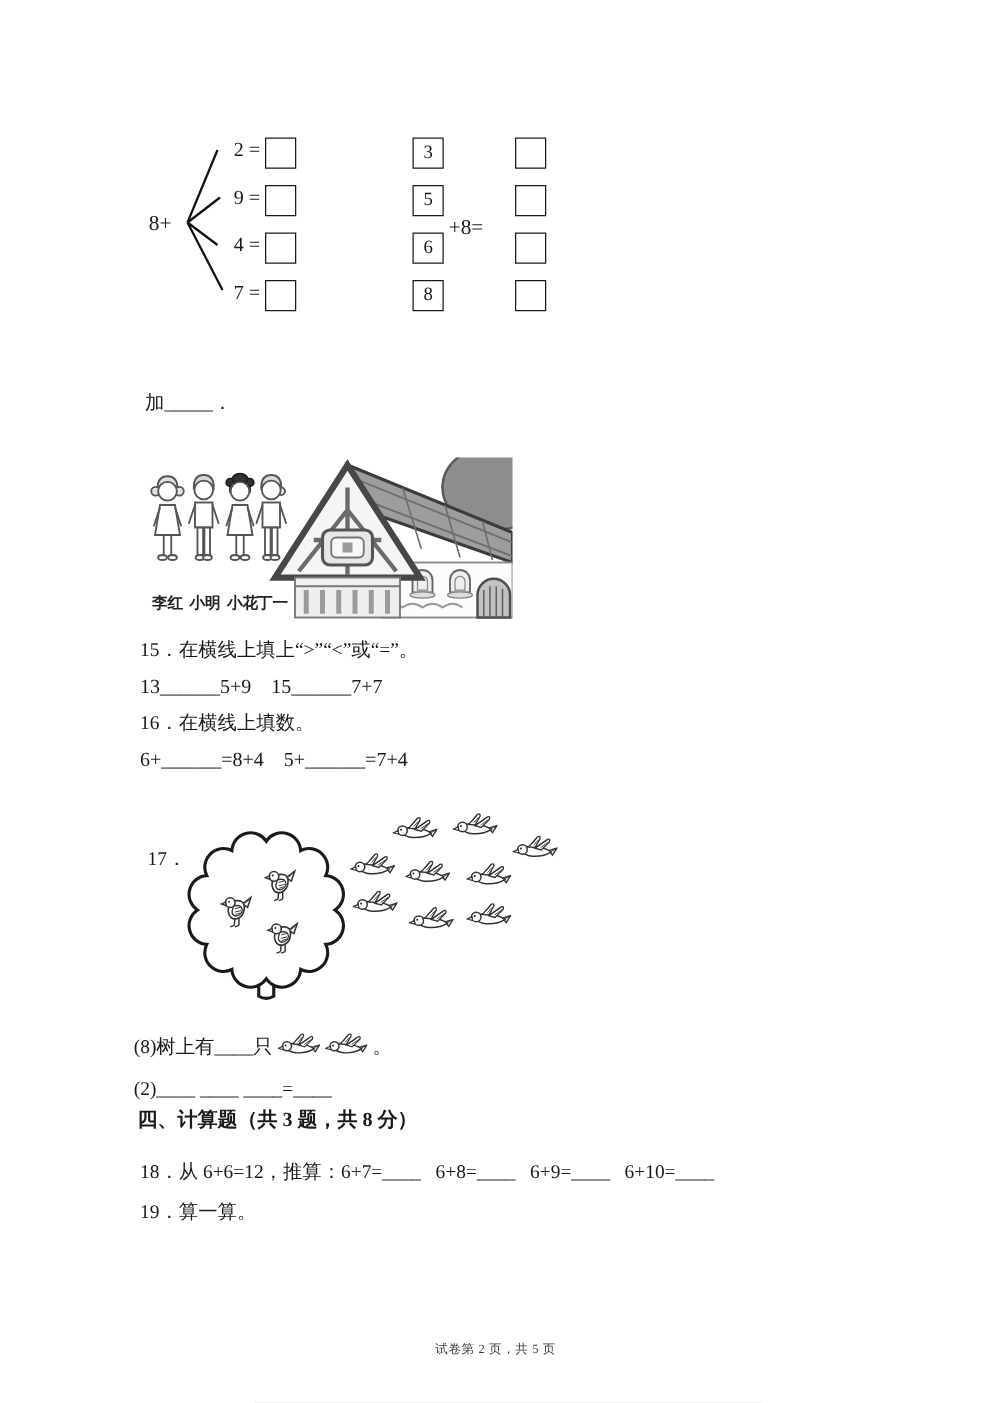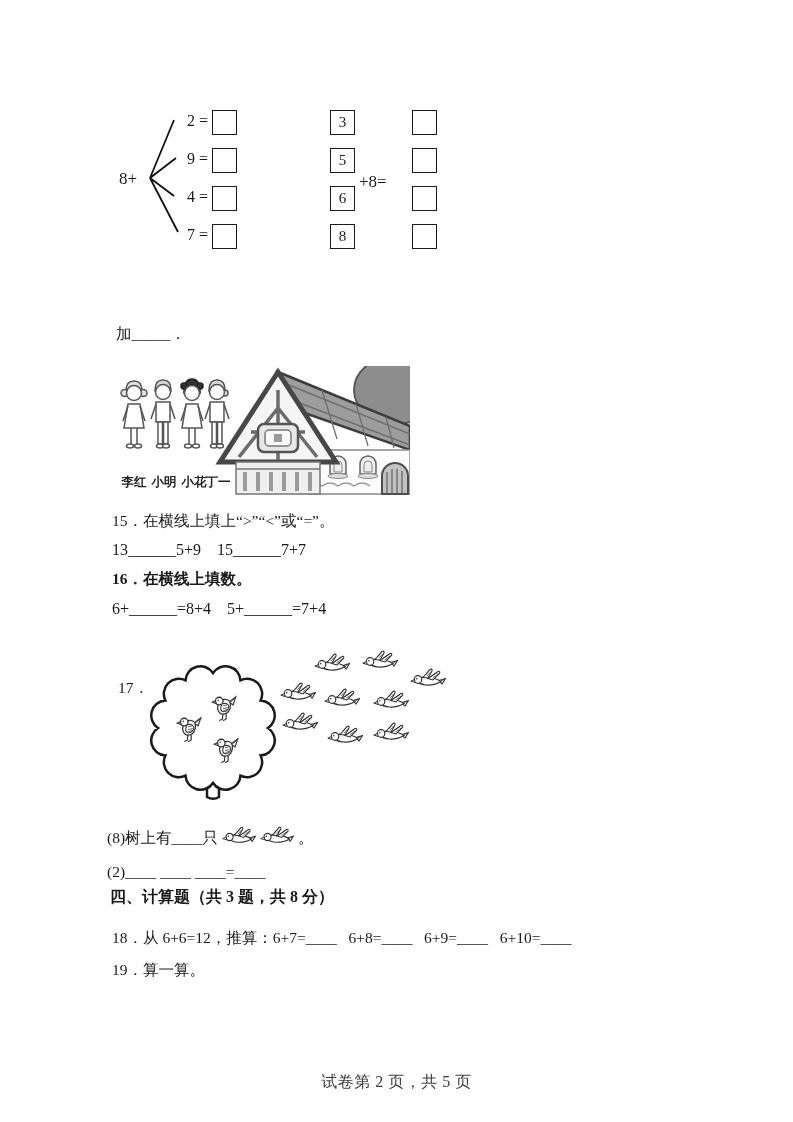--- a/index.html
+++ b/index.html
@@ -16,21 +16,21 @@
     position:absolute;width:23px;height:23px;
     border:1.6px solid #1a1a1a;background:#fff;
     text-align:center;font-size:15px;line-height:23px;
   }
   .fanlbl{position:absolute;width:40px;text-align:right;font-size:16px;}
   .bigop{position:absolute;font-size:17px;}
   .flexline{display:flex;align-items:center;gap:4px;}
   .ibird{flex:0 0 auto;}
   .footer{
     position:absolute;left:0;top:1072px;width:100%;text-align:center;
-    font-size:16px;color:#3c3c3c;letter-spacing:0.5px;
+    font-size:10px;color:#3c3c3c;letter-spacing:0.5px;
   }
   svg{display:block;}
 </style>
 </head>
 <body>
 
 <div class="page">
 
   <svg width="0" height="0" style="position:absolute" aria-hidden="true">
     <defs>
@@ -83,21 +83,21 @@
     <span class="box" style="left:330px;top:224px;">8</span>
 
     <span class="bigop" style="left:359px;top:172px;">+8=</span>
 
     <span class="box" style="left:412px;top:110px;"></span>
     <span class="box" style="left:412px;top:148px;"></span>
     <span class="box" style="left:412px;top:186px;"></span>
     <span class="box" style="left:412px;top:224px;"></span>
   </div>
 
-  <div class="line" style="left:116px;top:313px;margin-top:11px;">加_____．</div>
+  <div class="line" style="left:116px;top:313px;">加_____．</div>
 
 
   <svg class="abs" style="left:118px;top:366px;" width="292" height="132" viewBox="0 0 292 132">
 
     <ellipse cx="278" cy="24" rx="42" ry="34" fill="#8d8d8d" stroke="#5a5a5a" stroke-width="2"></ellipse>
 
     <path d="M160,6 L292,60 L292,84 L178,44 Z" fill="#9d9d9d" stroke="#3c3c3c" stroke-width="2.5"></path>
     <path d="M171,19 L292,68 M166,31 L292,79" stroke="#6e6e6e" stroke-width="1.5" fill="none"></path>
     <path d="M204,24 L219,73 M238,38 L250,80 M268,51 L276,82" stroke="#6e6e6e" stroke-width="1.3" fill="none"></path>
 
@@ -172,21 +172,21 @@
     </g>
 
     <text x="16" y="120" font-size="12.5" text-anchor="middle" fill="#222" font-weight="bold">李红</text>
     <text x="46" y="120" font-size="12.5" text-anchor="middle" fill="#222" font-weight="bold">小明</text>
     <text x="76" y="120" font-size="12.5" text-anchor="middle" fill="#222" font-weight="bold">小花</text>
     <text x="100" y="120" font-size="12.5" text-anchor="middle" fill="#222" font-weight="bold">丁一</text>
   </svg>
 
   <div class="line" style="left:112px;top:511px;">15．在横线上填上“&gt;”“&lt;”或“=”。</div>
   <div class="line" style="left:112px;top:540px;font-size:16px;">13______5+9    15______7+7</div>
-  <div class="line" style="left:112px;top:569px;font-weight:bold;">16．在横线上填数。</div>
+  <div class="line" style="left:112px;top:569px;">16．在横线上填数。</div>
   <div class="line" style="left:112px;top:599px;font-size:16px;">6+______=8+4    5+______=7+4</div>
 
   <div class="line" style="left:118px;top:678px;">17．</div>
   <svg class="abs" style="left:148px;top:641px;" width="312" height="162" viewBox="0 0 312 162">
 
     <path d="M59,138 L59,156 Q65,159.5 71,156 L71,138 Z" fill="#fff" stroke="#1a1a1a" stroke-width="2.5"></path>
 
     <path d="M65,32 A15,15 0 0 1 92.5,39.4 A15,15 0 0 1 112.6,59.5 A15,15 0 0 1 120,87 A15,15 0 0 1 112.6,114.5 A15,15 0 0 1 92.5,134.6 A15,15 0 0 1 65,142 A15,15 0 0 1 37.5,134.6 A15,15 0 0 1 17.4,114.5 A15,15 0 0 1 10,87 A15,15 0 0 1 17.4,59.5 A15,15 0 0 1 37.5,39.4 A15,15 0 0 1 65,32 Z" fill="#fff" stroke="#1a1a1a" stroke-width="2.5"></path>
 
     <use href="#bird-perch-sym" x="63" y="51" width="26" height="30"></use>

